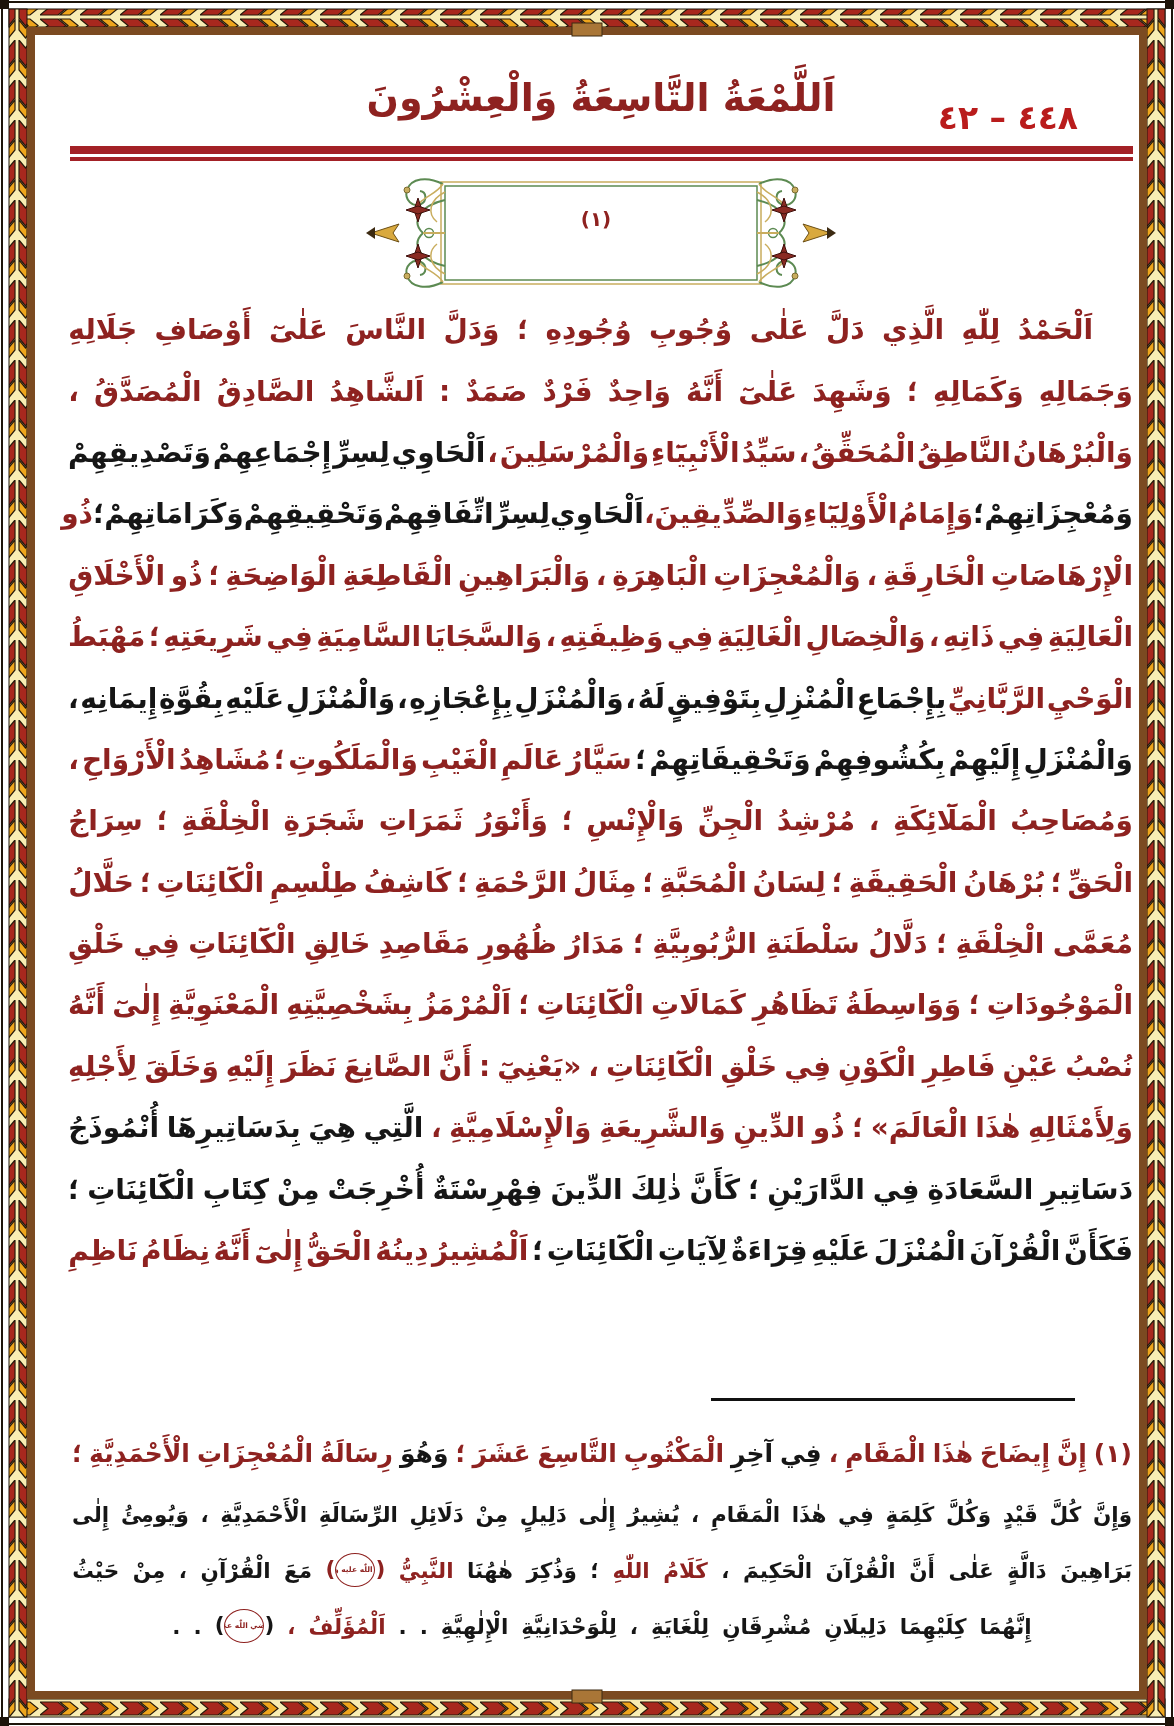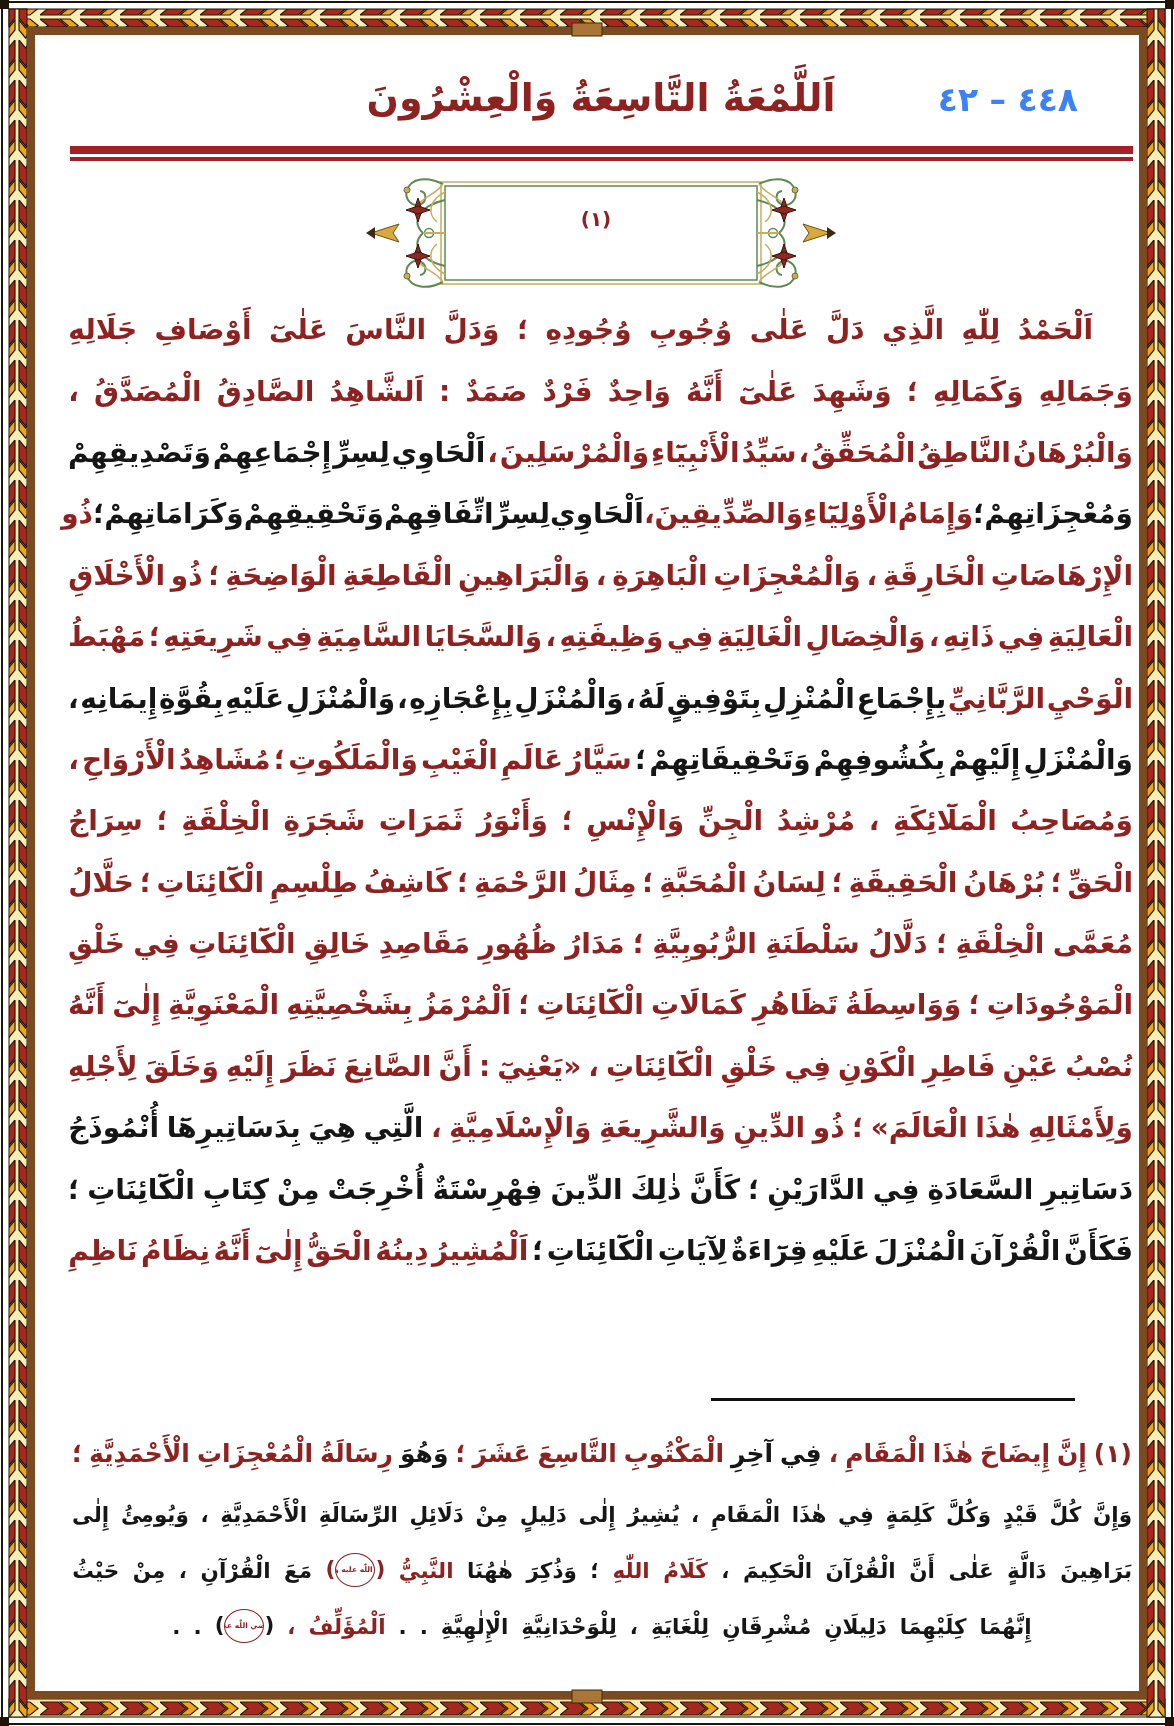--- a/index.html
+++ b/index.html
@@ -3,21 +3,21 @@
 <meta charset="utf-8">
 <style>
   html,body{margin:0;padding:0;background:#ffffff;}
   body{font-family:"DejaVu Sans", sans-serif;}
   .page{position:relative;width:1174px;height:1726px;background:#ffffff;overflow:hidden;padding-left:28px;}
   .frame{position:absolute;top:0;left:0;z-index:0;}
   .content{position:absolute;inset:0;z-index:1;direction:rtl;font-weight:bold;}
 
   .header-title{position:absolute;top:54px;left:0;right:0;text-align:center;
     font-size:38px;line-height:88px;color:#8e2220;}
-  .page-number{position:absolute;top:70px;right:124px;font-size:33px;line-height:60px;color:#3b82f6;}
+  .page-number{position:absolute;top:88px;right:124px;font-size:33px;line-height:60px;color:#b91c1c;}
 
   .rule{position:absolute;top:146px;left:70px;right:69px;}
   .rule .thick{height:8px;background:#a32126;}
   .rule .thin{height:4px;background:#a32126;margin-top:3px;}
 
   .cartouche{position:absolute;top:166px;left:50%;width:480px;height:134px;margin-left:-240px;}
   .cartouche svg{position:absolute;top:0;left:0;}
   .cartouche-title{position:absolute;top:0;left:80px;width:320px;height:134px;
     display:flex;align-items:center;justify-content:center;direction:rtl;
     color:#8e2220;font-size:33px;}

